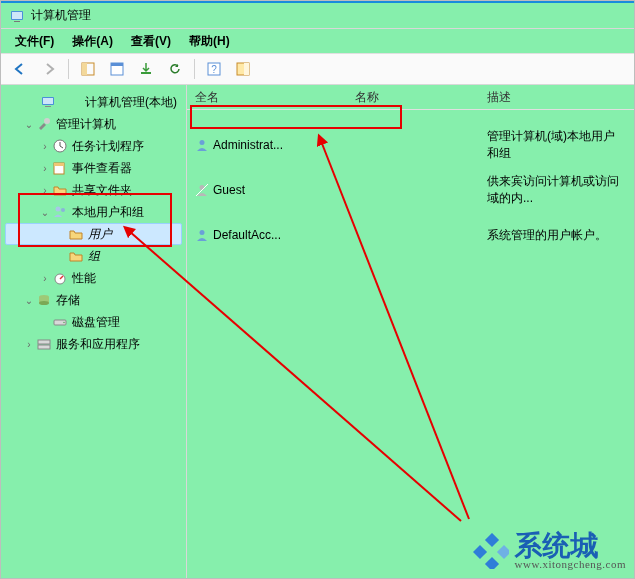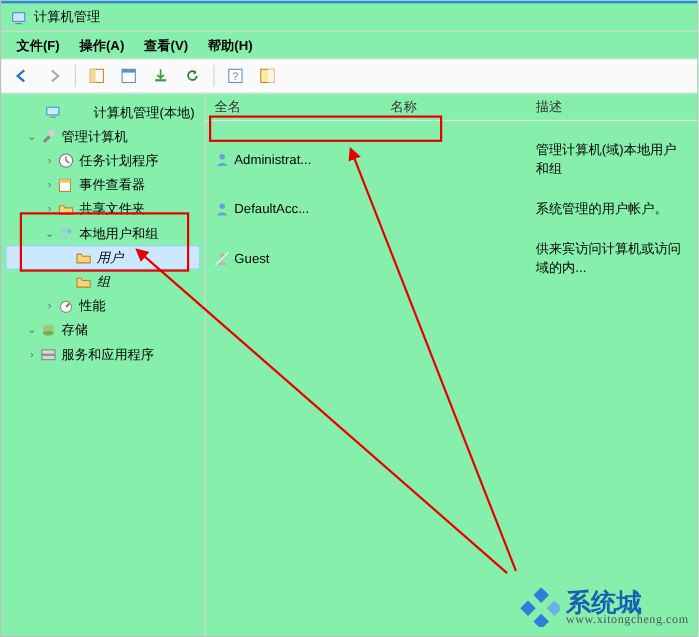--- a/index.html
+++ b/index.html
@@ -30,21 +30,21 @@
 .col-name{width:116px;}
 .col-full{width:144px;}
 .col-desc{flex:1;}
 .list-body{}
 .list-row{height:20px;display:flex;align-items:center;margin-top:25px;}
 .list-row .cell{padding:0 8px;display:flex;align-items:center;}
 .list-row .uico{margin-right:4px;display:inline-flex;}
 .annotation{position:absolute;left:0;top:0;width:100%;height:100%;pointer-events:none;}
 .watermark{position:absolute;right:8px;bottom:8px;display:flex;align-items:center;font-family:"Microsoft YaHei";color:#1a5fb4;font-weight:600;}
 .watermark .logo{display:inline-flex;margin-right:6px;}
-.watermark .big{font-size:23px;line-height:1;}
+.watermark .big{font-size:28px;line-height:1;}
 .watermark .small{display:block;font-size:11px;color:#555;font-weight:normal;margin-top:-2px;letter-spacing:0.5px;}
 svg{display:block;}
 </style>
 </head>
 <body>
 <div class="wrap">
 
   <div class="titlebar">
     <span class="ico">
       <svg width="16" height="16">
@@ -242,20 +242,32 @@
                 <svg width="16" height="16">
                   <ellipse cx="8" cy="5" rx="5" ry="2" fill="#9ec977"></ellipse>
                   <rect x="3" y="5" width="10" height="6" fill="#9ec977"></rect>
                   <ellipse cx="8" cy="11" rx="5" ry="2" fill="#7ba855"></ellipse>
                 </svg>
               </span>
           <span>存储</span>
         </div>
           </li>
 
+        <li>
+            <div class="row lvl2">
+          <span class="tw empty">·</span>
+          <span class="nico">
+                <svg width="16" height="16">
+                  <rect x="2" y="6" width="12" height="5" fill="#d8d8d8" stroke="#888" rx="1"></rect>
+                  <circle cx="12" cy="8.5" r="0.8" fill="#6a6"></circle>
+                </svg>
+              </span>
+          <span>磁盘管理</span>
+        </div>
+          </li>
 
         <li>
             <div class="row lvl1">
           <span class="tw">›</span>
           <span class="nico">
                 <svg width="16" height="16">
                   <rect x="2" y="4" width="12" height="4" fill="#d8d8d8" stroke="#888"></rect>
                   <rect x="2" y="9" width="12" height="4" fill="#d8d8d8" stroke="#888"></rect>
                 </svg>
               </span>
@@ -284,43 +296,43 @@
             <span>Administrat...</span>
           </div>
           <div class="cell col-full"></div>
           <div class="cell col-desc">管理计算机(域)本地用户和组</div>
         </div>
 
         <div class="list-row">
           <div class="cell col-name">
             <span class="uico">
                 <svg width="14" height="14">
+                  <circle cx="7" cy="4.5" r="2.5" fill="#b8b8b8"></circle>
+                  <path d="M2 13 Q7 7 12 13 Z" fill="#b8b8b8"></path>
+                  <path d="M1 13 L13 1" stroke="#fff" stroke-width="1"></path>
+                </svg>
+              </span>
+            <span>Guest</span>
+          </div>
+          <div class="cell col-full"></div>
+          <div class="cell col-desc">供来宾访问计算机或访问域的内...</div>
+        </div>
+
+        <div class="list-row">
+          <div class="cell col-name">
+            <span class="uico">
+                <svg width="14" height="14">
                   <circle cx="7" cy="4.5" r="2.5" fill="#6aa0d8"></circle>
                   <path d="M2 13 Q7 7 12 13 Z" fill="#6aa0d8"></path>
                 </svg>
               </span>
             <span>DefaultAcc...</span>
           </div>
           <div class="cell col-full"></div>
           <div class="cell col-desc">系统管理的用户帐户。</div>
-        </div>
-
-        <div class="list-row">
-          <div class="cell col-name">
-            <span class="uico">
-                <svg width="14" height="14">
-                  <circle cx="7" cy="4.5" r="2.5" fill="#b8b8b8"></circle>
-                  <path d="M2 13 Q7 7 12 13 Z" fill="#b8b8b8"></path>
-                  <path d="M1 13 L13 1" stroke="#fff" stroke-width="1"></path>
-                </svg>
-              </span>
-            <span>Guest</span>
-          </div>
-          <div class="cell col-full"></div>
-          <div class="cell col-desc">供来宾访问计算机或访问域的内...</div>
         </div>
 
 
       </div>
     </div>
   </div>
 
   <svg class="annotation" width="635" height="579">
 
     <rect x="18" y="193" width="152" height="52" fill="none" stroke="#e60000" stroke-width="2"></rect>

